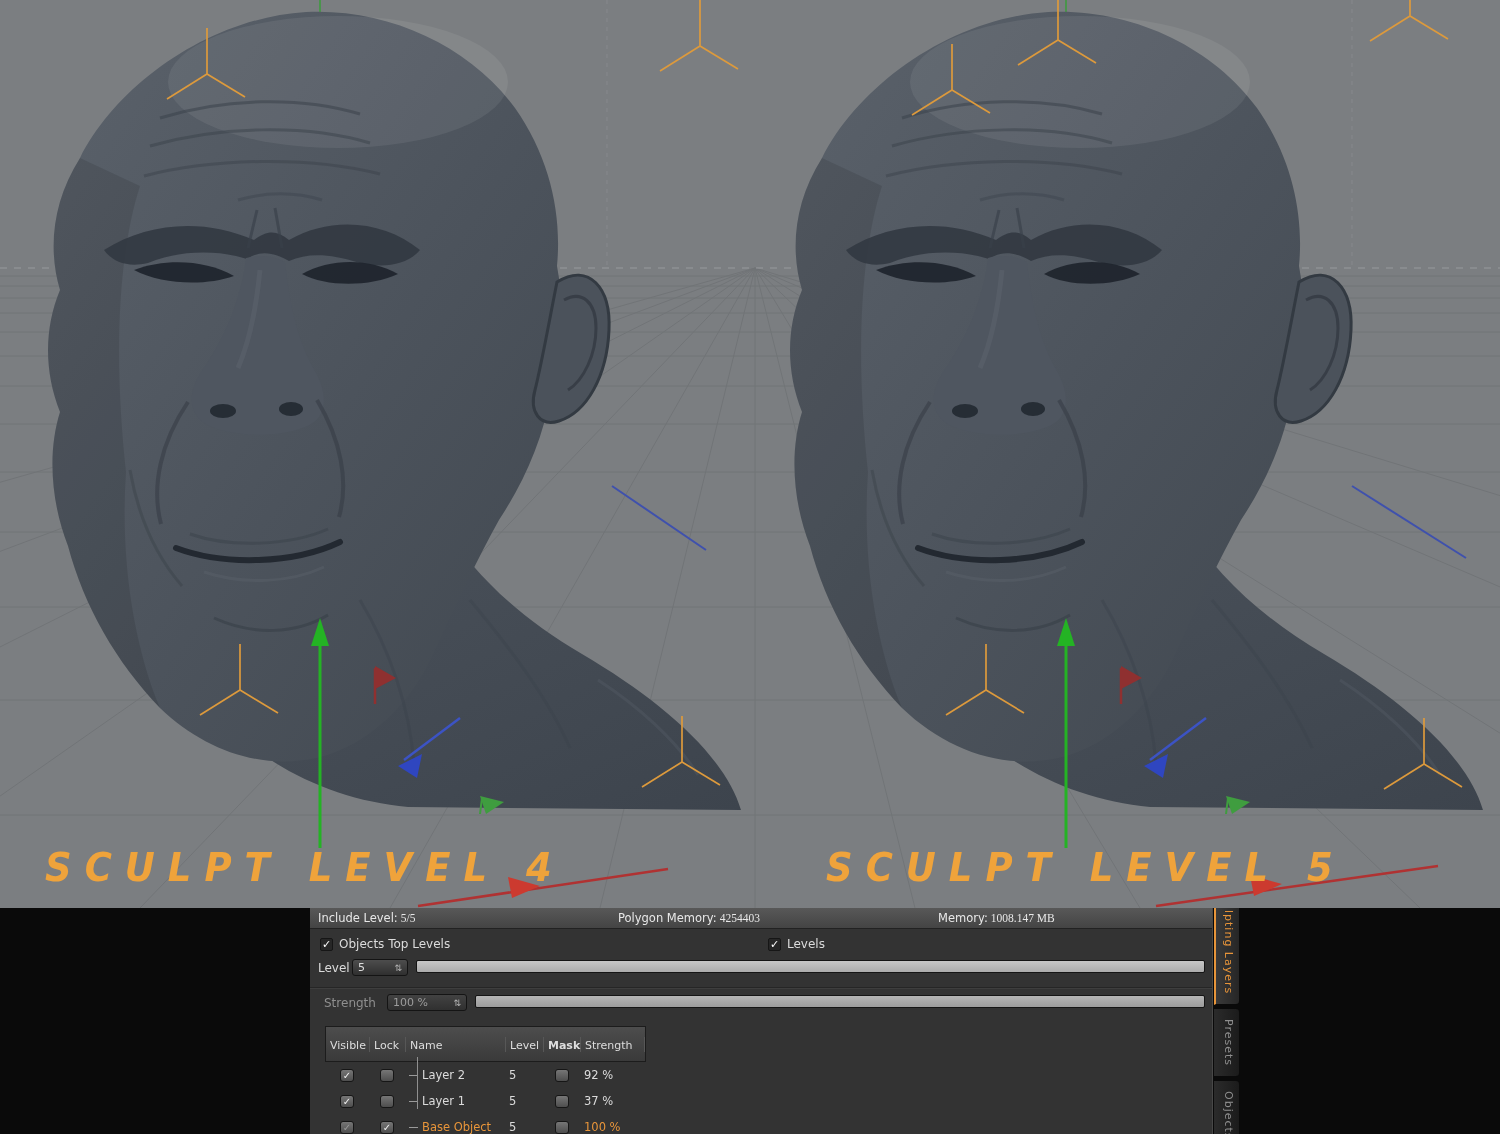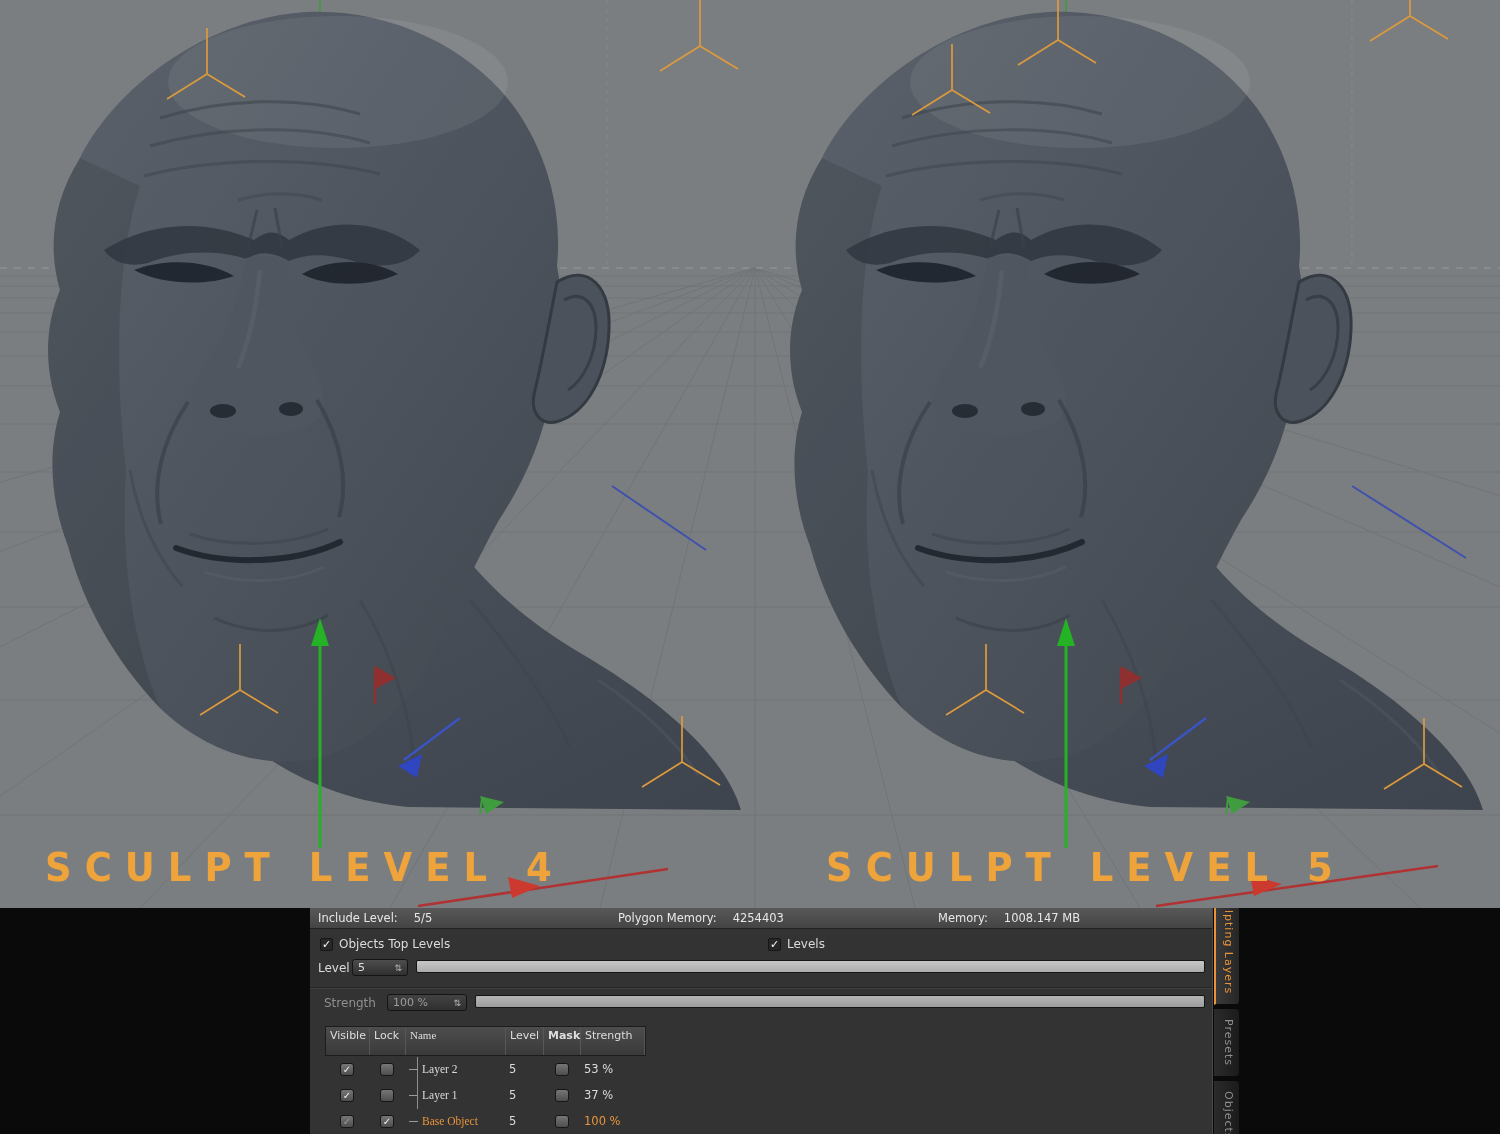--- a/index.html
+++ b/index.html
@@ -4,42 +4,42 @@
 <style>
   * { box-sizing: border-box; }
   html,body { margin:0; padding:0; }
   body {
     width:1500px; height:1134px; overflow:hidden; position:relative;
     background:#0a0a0a;
     font-family:"DejaVu Sans","Liberation Sans",sans-serif;
   }
 
   
-  .viewport { position:absolute; top:0; left:0; width:1500px; height:1052px; background:#7f1d1d; }
+  .viewport { position:absolute; top:0; left:0; width:1500px; height:1052px; background:#7f1d1d;font-style:italic; }
   .viewport svg { display:block; }
   .sculpt-label {
     position:absolute; top:846px; color:#efa33b; font-size:37px; font-weight:bold;
     letter-spacing:13px; white-space:nowrap; transform:scaleY(1.04);
   }
   #label-left  { left:45px; }
   #label-right { left:826px; }
 
   
   .bottom-panel { position:absolute; top:908px; left:0; width:1500px; height:226px; background:#0a0a0a; }
   .panel-content {
     position:absolute; left:310px; top:0; width:903px; height:226px; background:#333;
     border-right:1px solid #484848; font-size:12px; color:#dcdcdc;
   }
   .titlebar {
     position:absolute; top:0; left:0; right:0; height:21px;
     background:linear-gradient(#585858,#444444); border-bottom:1px solid #222;
   }
   .titlebar .tl { position:absolute; top:3px; font-size:11.5px; color:#e8e8e8; white-space:nowrap; }
   .tl-a { left:8px; } .tl-b { left:308px; } .tl-c { left:628px; }
-  .tlv { margin-left:16px; }
+  .tlv { margin-left:3px;font-family:Liberation Serif, serif; }
 
   .chk { position:absolute; top:27px; height:18px; display:flex; align-items:center; gap:6px; cursor:pointer; }
   .chk-include { left:10px; } .chk-phong { left:458px; }
   .chkbox {
     display:inline-block; width:13px; height:13px; background:#272727; border:1px solid #161616;
     border-radius:2px; color:#fff; font-size:11px; line-height:12px; text-align:center;
   }
 
   .lbl-level { position:absolute; top:53px; left:8px; }
   .combo {
@@ -53,23 +53,23 @@
     position:absolute; height:13px; border:1px solid #151515; border-radius:2px;
     background:linear-gradient(#c7c7c7,#acacac); cursor:pointer;
   }
   .slider-level { top:52px; left:106px; right:7px; }
   .sep { position:absolute; top:79px; left:0; right:0; height:2px; border-top:1px solid #262626; border-bottom:1px solid #3e3e3e; }
   .lbl-strength { position:absolute; top:88px; left:14px; color:#8f8f8f; }
   .combo-strength { top:86px; left:77px; width:80px; color:#9c9c9c; background:linear-gradient(#424242,#303030); }
   .slider-strength { top:87px; left:165px; right:7px; background:linear-gradient(#b5b5b5,#9d9d9d); }
 
   .layer-table { position:absolute; top:118px; left:15px; }
-  .thead { display:flex; height:30px; background:linear-gradient(#4d4d4d,#3a3a3a); border:1px solid #1c1c1c; }
+  .thead { display:flex; height:36px; background:linear-gradient(#4d4d4d,#3a3a3a); border:1px solid #1c1c1c;align-items:center; }
   .th { border-right:1px solid #575757; padding:2px 4px 0; font-size:11px; color:#ddd; }
-  .c-vis{width:44px;} .c-lock{width:36px;} .c-name{width:100px;font-family:Liberation Serif, serif;} .c-level{width:38px;} .c-mask{width:37px;font-weight:bold;} .c-str{width:64px;}
+  .c-vis{width:44px;} .c-lock{width:36px;} .c-name{width:100px;} .c-level{width:38px;} .c-mask{width:37px;font-weight:bold;} .c-str{width:64px;}
   .trow { display:flex; height:26px; align-items:center; font-size:11.5px; }
   .td { padding:0 4px; display:flex; align-items:center; }
   .td.center { justify-content:center; }
   .cellbox {
     width:14px; height:13px; border-radius:3px; border:1px solid #161616;
     background:linear-gradient(#767676,#4e4e4e); color:#f2f2f2; font-size:10px;
     line-height:12px; text-align:center; cursor:pointer;
   }
   .muted { color:#9a9a9a; }
   .orange { color:#e8953a; }
@@ -277,21 +277,21 @@
             <span class="cellbox"></span>
           </span>
         <span class="td c-name">
             <span class="dash"></span>
             <span>Layer 2</span>
           </span>
         <span class="td c-level">5</span>
         <span class="td c-mask center">
             <span class="cellbox"></span>
           </span>
-        <span class="td c-str">53 %</span>
+        <span class="td c-str">92 %</span>
       </div>
 
       <div class="trow">
         <span class="td c-vis center">
             <span class="cellbox">✓</span>
           </span>
         <span class="td c-lock center">
             <span class="cellbox"></span>
           </span>
         <span class="td c-name">

